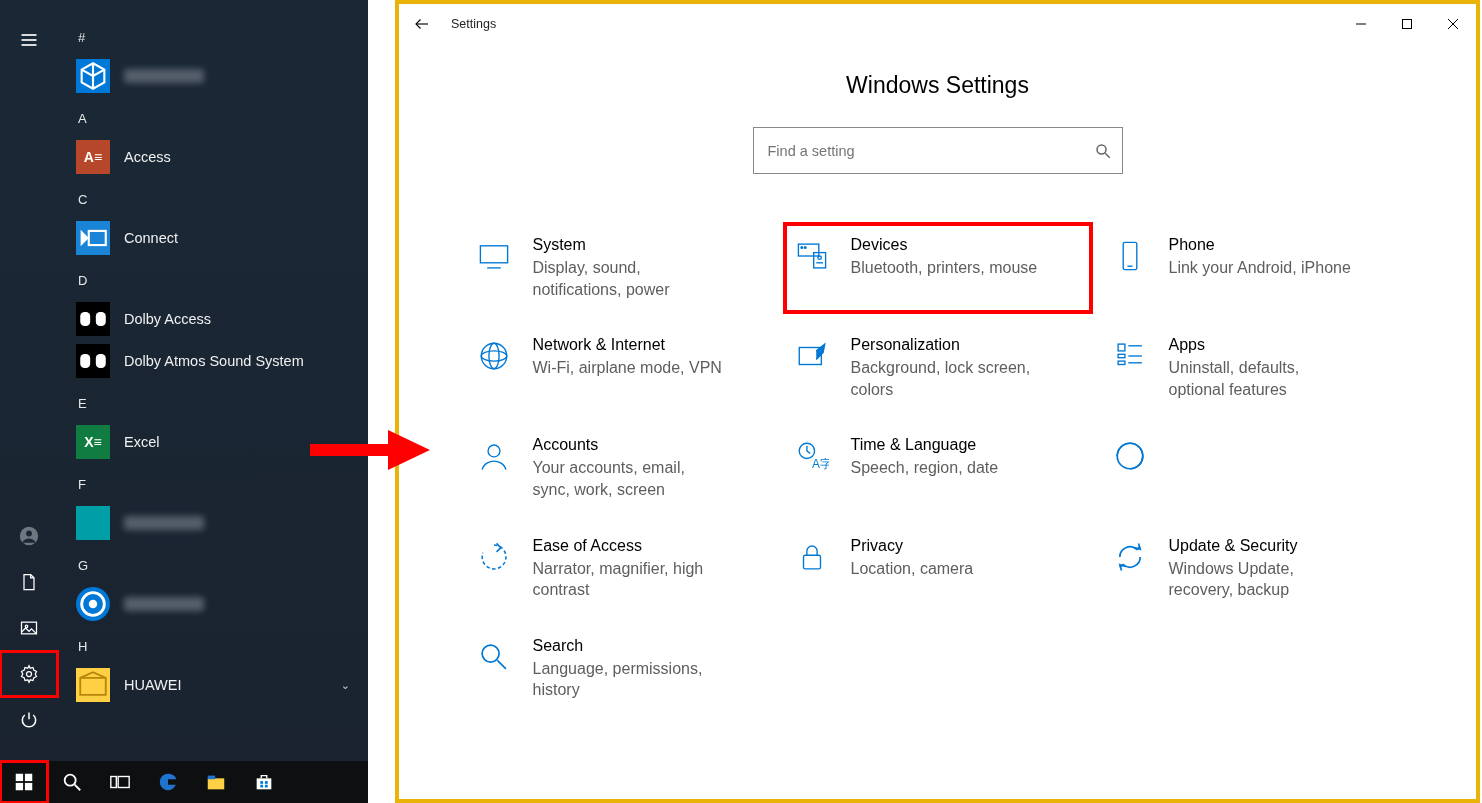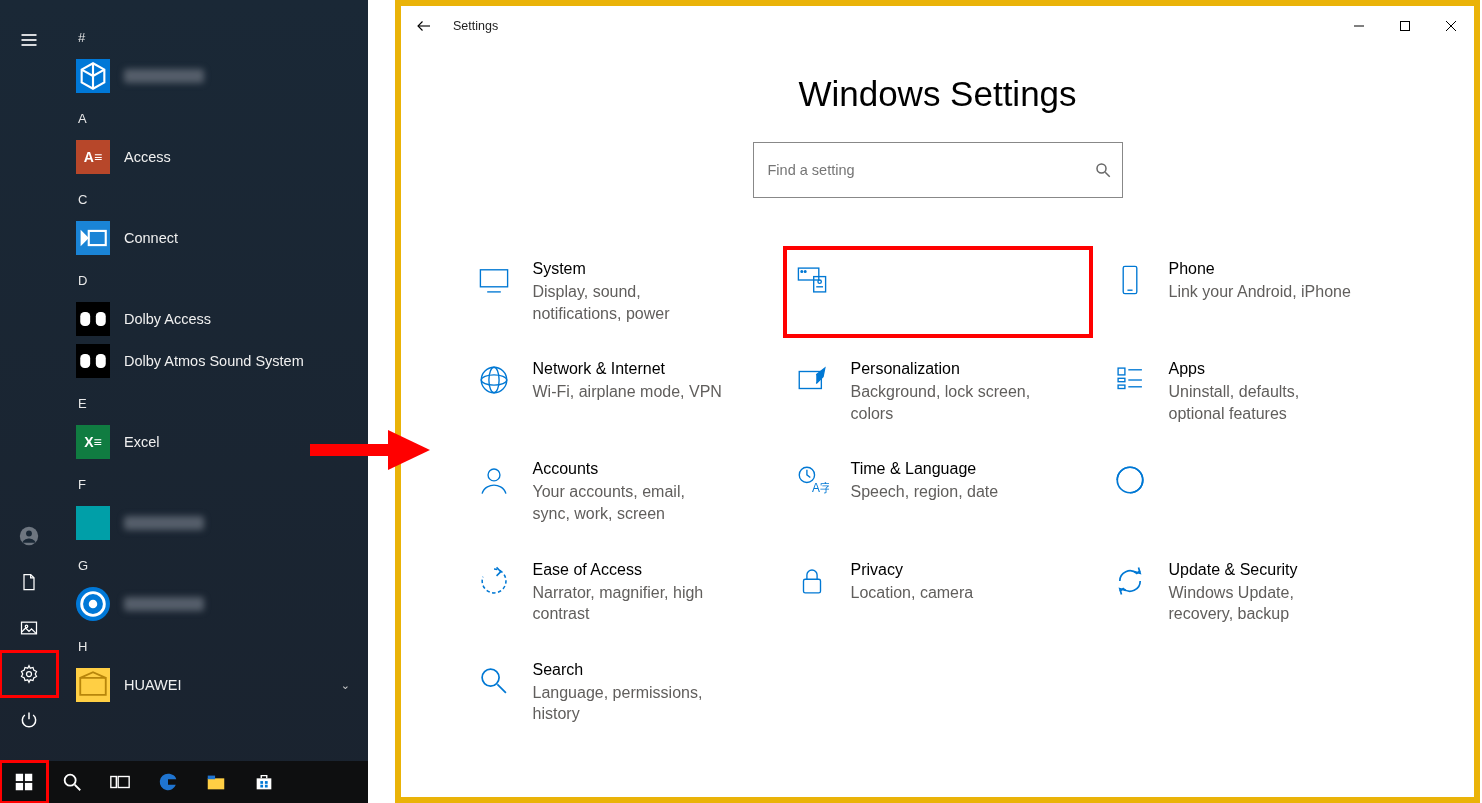--- a/index.html
+++ b/index.html
@@ -123,21 +123,21 @@
     pointer-events:none;
     z-index: 50;
   }
 
   
   .settings-window {
     position: absolute;
     left: 395px; top: 0;
     width: 1085px; height: 803px;
     background: #fff;
-    border:6px solid #eab308;
+    border:4px solid #eab308;
   }
   .titlebar {
     height: 40px;
     display: flex;
     align-items: center;
     font-size: 12.5px;
     color: #222;
   }
   .back-btn {
     width: 46px; height:40px;
@@ -153,28 +153,28 @@
     width:46px; height:40px;
     display:flex;align-items:center;justify-content:center;
     cursor:pointer;
   }
   .win-btn svg { width:12px; height:12px; }
 
   .settings-body {
     text-align: center;
   }
   .page-title {
-    font-size: 35px;
+    font-size: 23px;
     font-weight: 300;
     color: #000;
     margin-top: 28px;
   }
   .search-wrap {
     margin: 28px auto 0;
-    width: 370px; height: 56px;
+    width: 370px; height: 47px;
     border:1px solid #888;
     display:flex;
     align-items:center;
     padding:0 10px 0 14px;
   }
   .search-input {
     flex:1;
     border:none; outline:none;
     font-size:14.5px;
     color:#666;
@@ -460,20 +460,24 @@
         <div class="cat-icon">
             <svg viewBox="0 0 40 40" fill="none" stroke="currentColor" stroke-width="1.6">
               <rect x="4" y="6" width="24" height="14"></rect>
               <circle cx="8" cy="10" r="1" fill="currentColor"></circle>
               <circle cx="12" cy="10" r="1" fill="currentColor"></circle>
               <rect x="22" y="16" width="14" height="18"></rect>
               <circle cx="29" cy="22" r="2"></circle>
               <line x1="25" y1="28" x2="33" y2="28"></line>
             </svg>
           </div>
+        <div>
+            <div class="cat-title">Devices</div>
+            <div class="cat-desc">Bluetooth, printers, mouse</div>
+          </div>
       </div>
 
       <div class="cat">
         <div class="cat-icon">
             <svg viewBox="0 0 40 40" fill="none" stroke="currentColor" stroke-width="1.6">
               <rect x="12" y="4" width="16" height="32" rx="2"></rect>
               <line x1="17" y1="32" x2="23" y2="32"></line>
             </svg>
           </div>
         <div>

